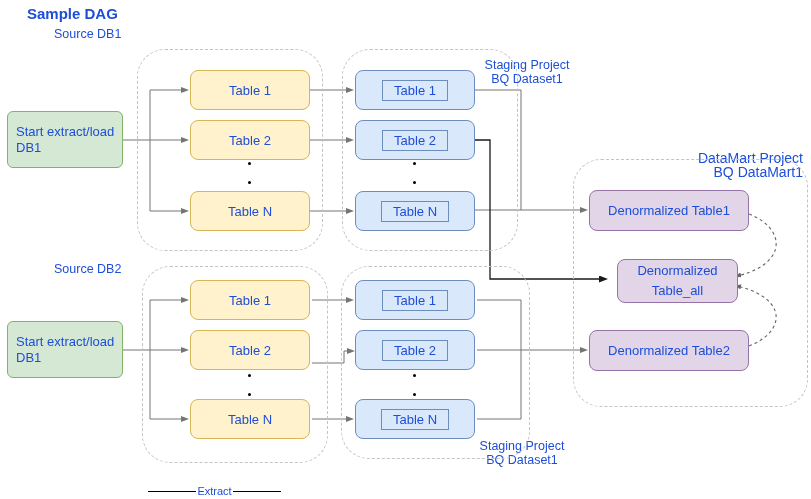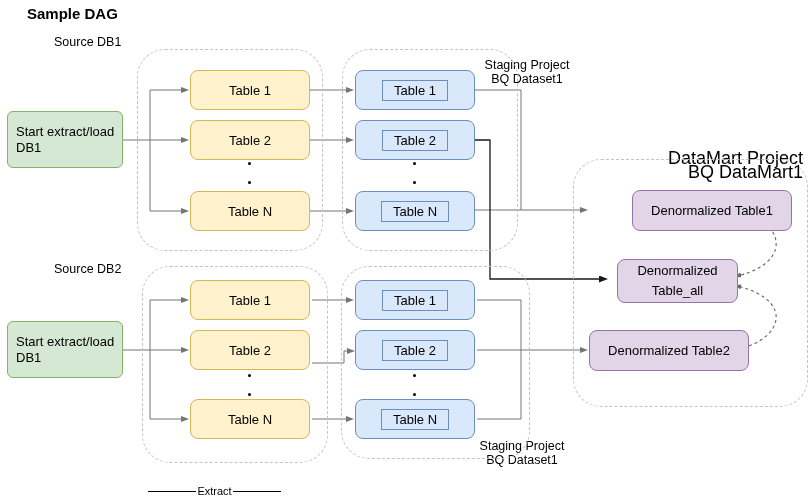--- a/index.html
+++ b/index.html
@@ -1,22 +1,22 @@
 <!DOCTYPE html>
 <html><head>
 <meta charset="utf-8">
 <style>
   html,body{margin:0;padding:0;background:#fff;}
   .canvas{position:relative;width:811px;height:499px;background:#ffffff;
-          font-family:"Liberation Sans",sans-serif;color:#000000;overflow:hidden;}
+          font-family:"Liberation Sans",sans-serif;color:#1d4ed8;overflow:hidden;}
   .wires{position:absolute;left:0;top:0;pointer-events:none;}
   .title{position:absolute;font-size:15px;font-weight:bold;}
   .lbl{position:absolute;font-size:12.5px;line-height:13.5px;white-space:nowrap;}
   .lbl2{position:absolute;font-size:12.5px;line-height:13.5px;text-align:center;}
-  .lblr{position:absolute;font-size:18px;line-height:13.5px;text-align:right;}
+  .lblr{position:absolute;font-size:14px;line-height:13.5px;text-align:right;}
   .container{position:absolute;border:1px dashed #c3c3c3;border-radius:28px;box-sizing:border-box;}
   .node{position:absolute;box-sizing:border-box;display:flex;align-items:center;justify-content:center;
         font-size:13px;line-height:15px;}
   .yellow{background:#fff2cc;border:1px solid #d6b656;border-radius:8px;}
   .blue{background:#dae8fc;border:1px solid #6c8ebf;border-radius:8px;}
   .blue .inner{border:1px solid #6c8ebf;padding:2px 11px;white-space:nowrap;}
   .green{background:#d5e8d4;border:1px solid #82b366;border-radius:6px;
          justify-content:flex-start;text-align:left;padding:4px 4px 4px 8px;line-height:16px;}
   .purple{background:#e1d5e7;border:1px solid #9673a6;border-radius:8px;}
   .purple.two{flex-direction:column;line-height:20px;}
@@ -72,21 +72,21 @@
 
     <path d="M475,140 H490 V279 H599" stroke="#1a1a1a" stroke-width="1.3" fill="none" marker-end="url(#ab)"></path>
 
     <g stroke="#666666" stroke-width="1.1" fill="none" stroke-dasharray="3,3">
       <path d="M749,214 C785,228 788,262 741,275" marker-end="url(#ad)"></path>
       <path d="M749,346 C785,332 788,300 741,287" marker-end="url(#ad)"></path>
     </g>
   </svg>
 
   <div class="title" style="left:27px;top:5px;">Sample DAG</div>
-  <div class="lbl" style="left:54px;top:36px;">Source DB1</div>
+  <div class="lbl" style="left:54px;top:28px;">Source DB1</div>
   <div class="lbl" style="left:54px;top:263px;">Source DB2</div>
 
   <div class="lbl2" style="left:467px;top:59px;width:120px;">
     <div>Staging Project</div>
     <div>BQ Dataset1</div>
   </div>
   <div class="lbl2" style="left:462px;top:440px;width:120px;">
     <div>Staging Project</div>
     <div>BQ Dataset1</div>
   </div>
@@ -134,21 +134,21 @@
 
   <div class="dot" style="left:248px;top:162px;"></div>
   <div class="dot" style="left:248px;top:181px;"></div>
   <div class="dot" style="left:413px;top:162px;"></div>
   <div class="dot" style="left:413px;top:181px;"></div>
   <div class="dot" style="left:248px;top:374px;"></div>
   <div class="dot" style="left:248px;top:393px;"></div>
   <div class="dot" style="left:413px;top:374px;"></div>
   <div class="dot" style="left:413px;top:393px;"></div>
 
-  <div class="node purple" style="left:589px;top:190px;width:160px;height:41px;margin-left:43px;">Denormalized Table1</div>
+  <div class="node purple" style="left:589px;top:190px;width:160px;height:41px;">Denormalized Table1</div>
   <div class="node purple two" style="left:609px;top:259px;width:121px;height:44px;margin-left:8px;">
     <div>Denormalized</div>
     <div>Table_all</div>
   </div>
   <div class="node purple" style="left:589px;top:330px;width:160px;height:41px;">Denormalized Table2</div>
 
   <div class="stage" style="left:148px;top:484px;width:133px;">
     <span class="line"></span>
     <span class="txt">Extract</span>
     <span class="line"></span>

